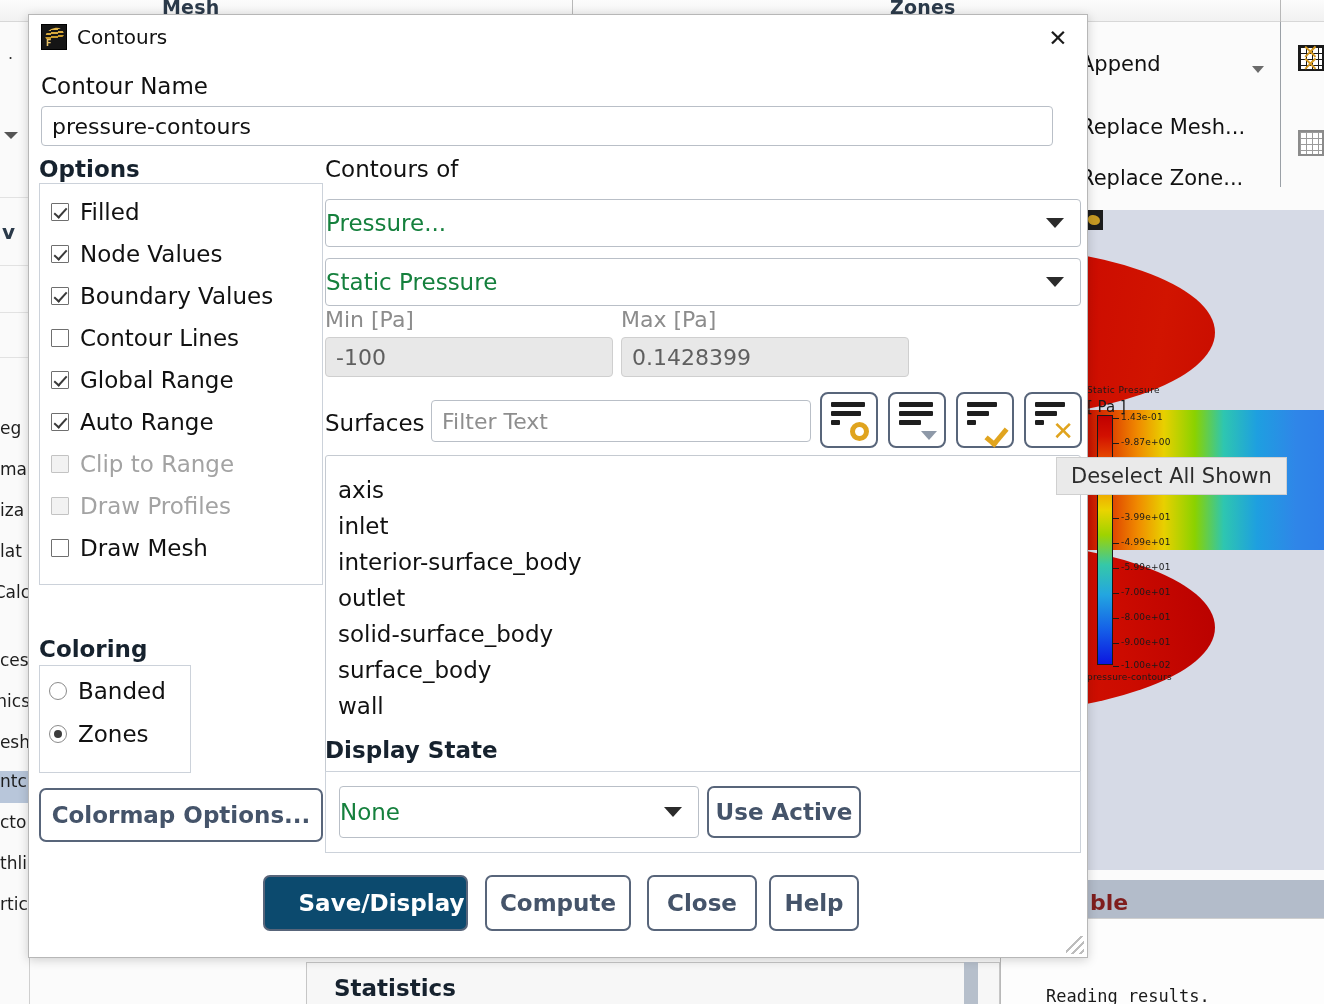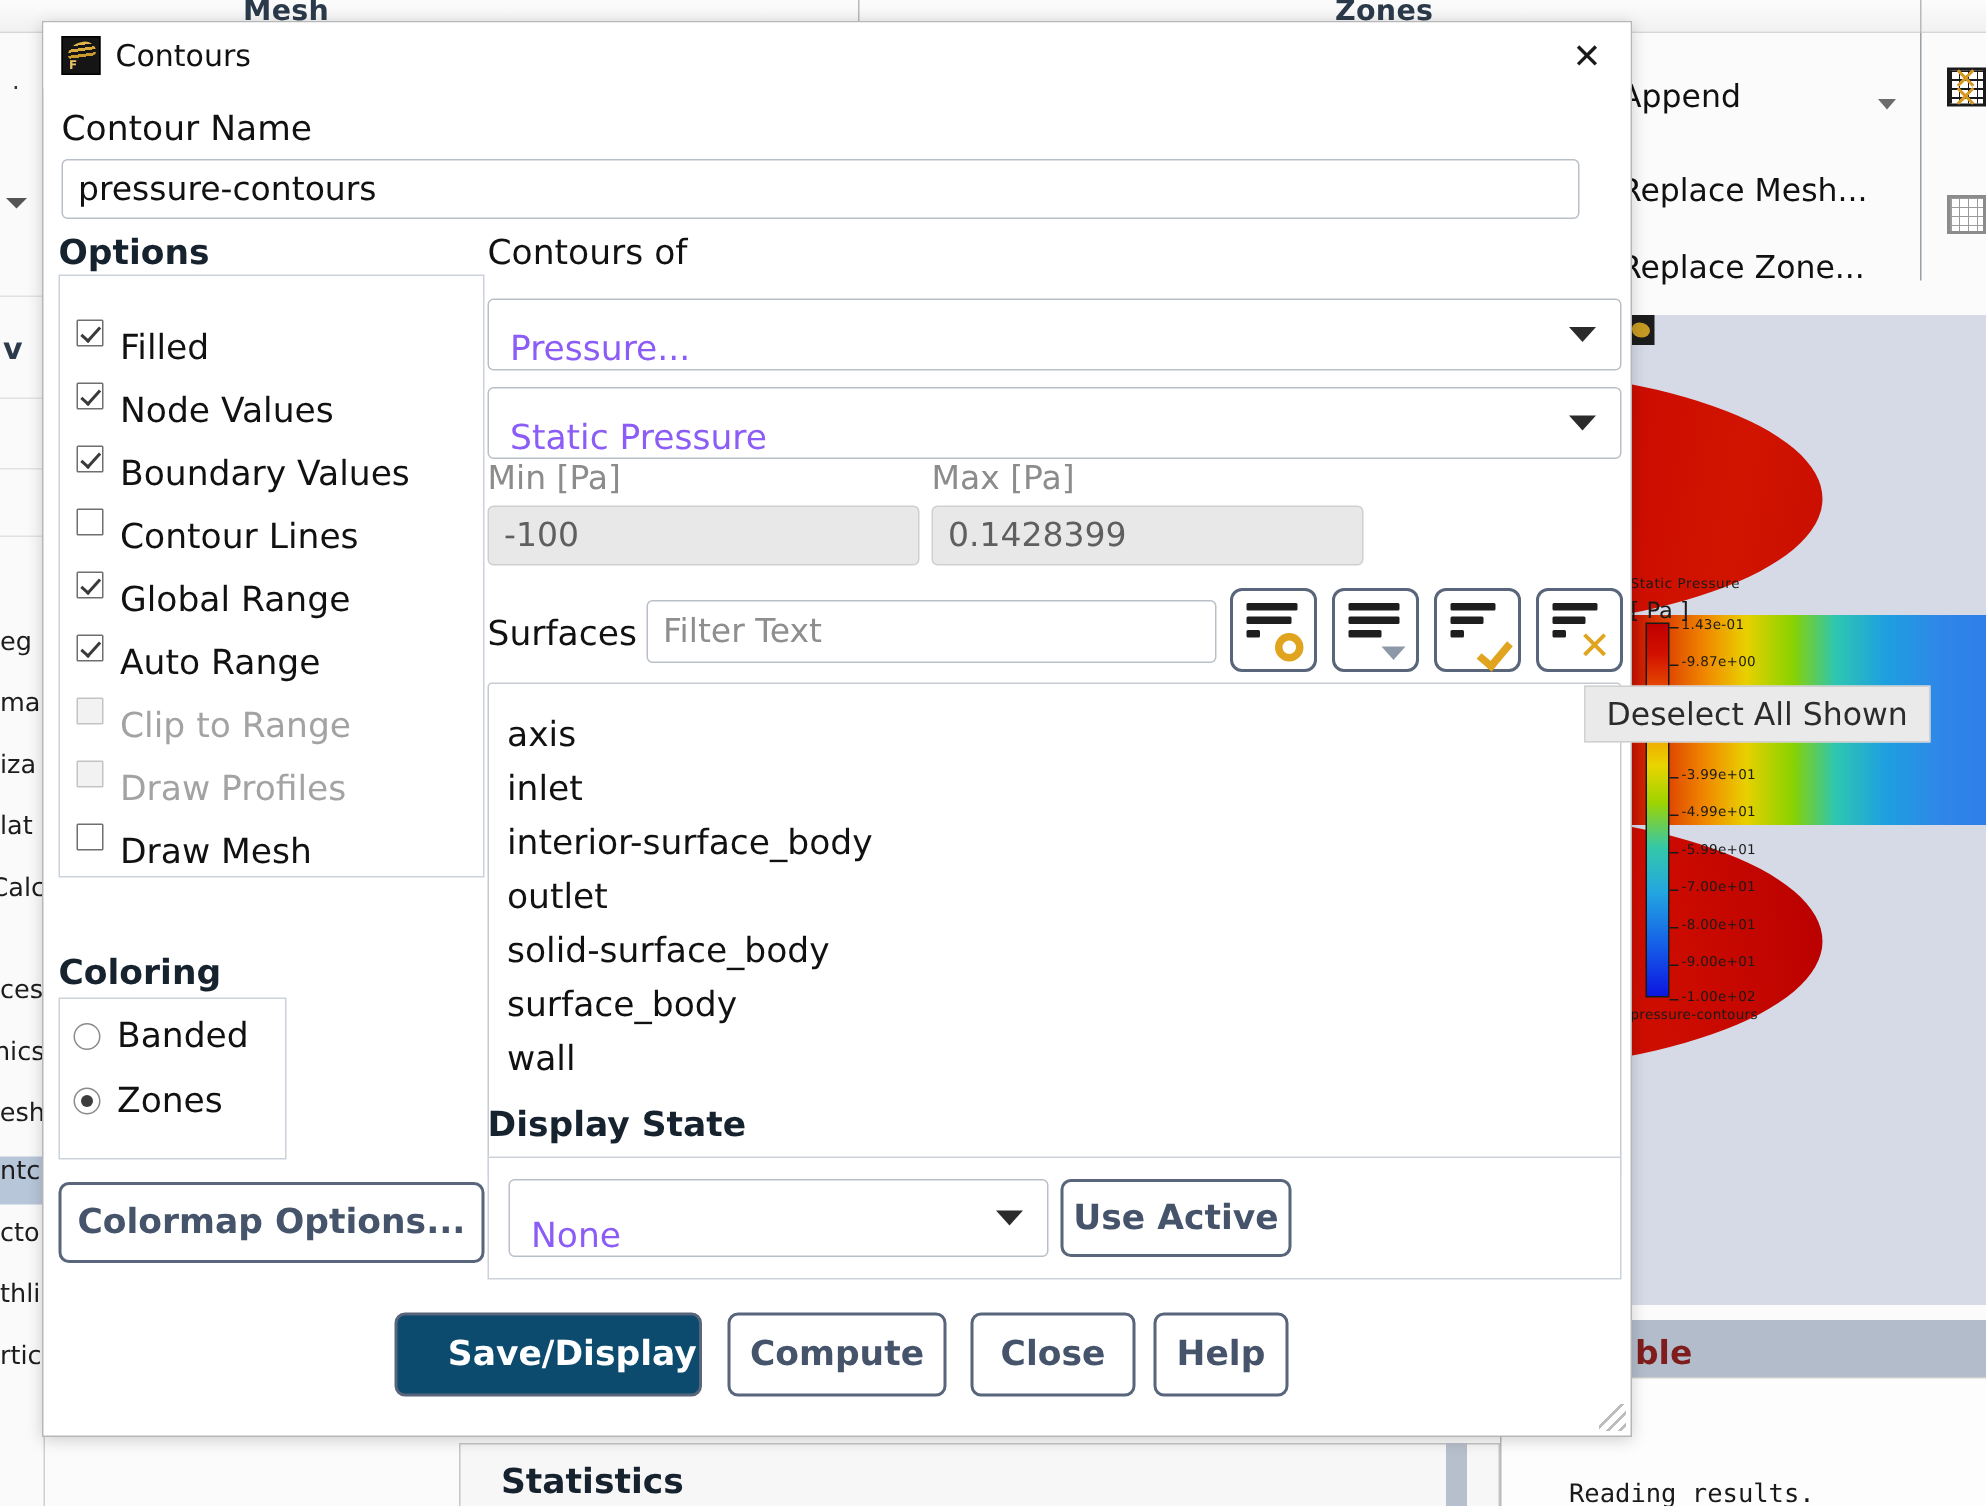--- a/index.html
+++ b/index.html
@@ -245,38 +245,38 @@
   }
   .chk-box {
     width: 18px; height: 18px; border: 1px solid #6f6f6f; background: #fff;
     position: relative; flex: 0 0 auto; border-radius: 1px;
   }
   .chk-box.checked::after {
     content: ""; position: absolute; left: 5px; top: 1px; width: 5px; height: 11px;
     border: solid #3a3a3a; border-width: 0 2px 2px 0; transform: rotate(42deg);
   }
   .chk-box.disabled { border-color: #c3c3c3; background: #f2f2f2; }
-  .chk-label { margin-left: 11px; font-size: 23px; color: #111; white-space: nowrap; margin-top: 20px; }
+  .chk-label { margin-left: 11px; font-size: 23px; color: #111; white-space: nowrap; }
   .chk-label.disabled { color: #a3a3a3; }
 
   .radio-row { position: absolute; display: flex; align-items: center; left: 20px; }
   .radio-mark {
     width: 18px; height: 18px; border: 1px solid #8b8b8b; border-radius: 50%;
     background: #fff; position: relative; flex: 0 0 auto;
   }
   .radio-mark.on::after {
     content: ""; position: absolute; left: 4px; top: 4px; width: 8px; height: 8px;
     border-radius: 50%; background: #3c3c3c;
   }
   .radio-label { margin-left: 11px; font-size: 23px; color: #111; }
 
   .combo {
     position: absolute; background: #fff; border: 1px solid #b9bfc7; border-radius: 4px;
-    display: flex; align-items: flex-end; padding-left: 14px;
-    font-size: 23px; color: #8b5cf6;
+    display: flex; align-items: center; 
+    font-size: 23px; color: #15803d;
   }
   .combo .arrow {
     position: absolute; right: 16px; top: 50%; width: 0; height: 0;
     border-left: 9px solid transparent; border-right: 9px solid transparent;
     border-top: 10px solid #2b2b2b; transform: translateY(-50%);
   }
 
   .btn {
     position: absolute; background: #fff; border: 2px solid #58657a; border-radius: 7px;
     display: flex; align-items: center; justify-content: center;

